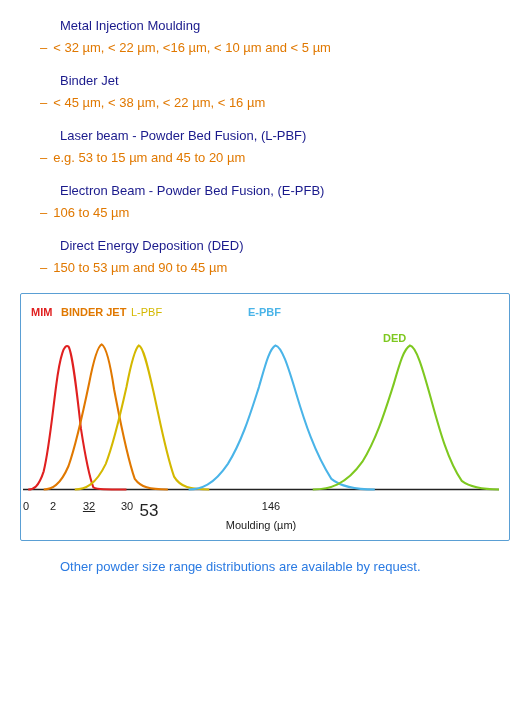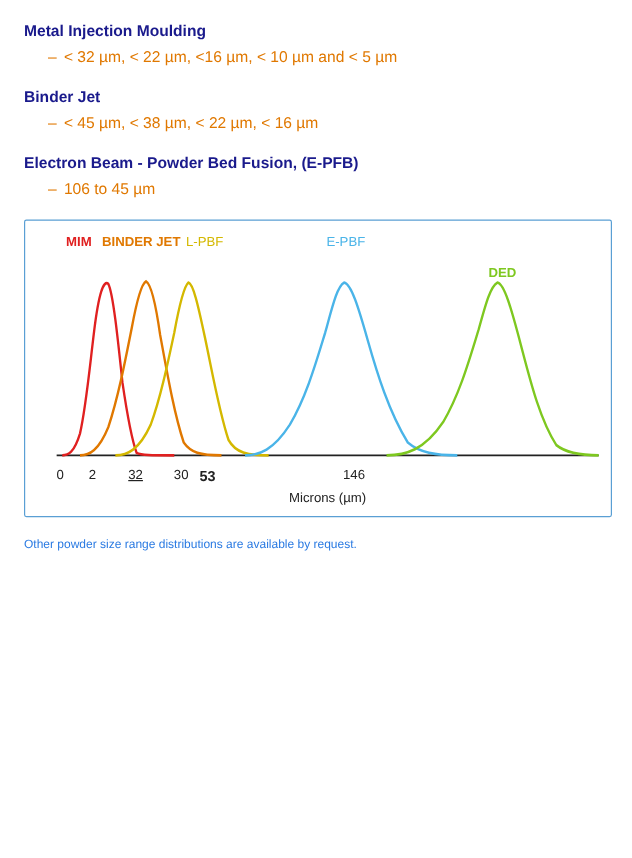--- a/index.html
+++ b/index.html
@@ -9,38 +9,39 @@
       width: 527px;
       min-height: 715px;
       padding: 16px 20px;
       color: #222;
       font-size: 13px;
       line-height: 1.5;
     }
     .section { margin-bottom: 14px; }
     .section-title {
       color: #1a1a8c;
-      font-weight: bold;
+      font-weight: normal;
       font-size: 13px;
       margin-bottom: 2px;
+      margin-left: 40px;
     }
     .section-detail {
       color: #e07800;
       padding-left: 20px;
       font-size: 13px;
     }
     .dash {
       display: inline-block;
       margin-right: 6px;
     }
     .chart-container {
       border: 1.5px solid #5a9fd4;
       border-radius: 2px;
       margin: 16px 0 16px 0;
-      padding: 10px 10px 6px 26px;
+      padding: 10px 10px 6px 2px;
       background: #fff;
       position: relative;
       width: 490px;
     }
     .chart-area {
       position: relative;
       height: 160px;
       width: 100%;
     }
     svg.chart-svg {
@@ -48,22 +49,23 @@
       height: 100%;
     }
     .x-axis-title {
       font-size: 11px;
       color: #222;
       text-align: center;
       margin-top: 1px;
     }
     .footer-text {
       color: #2a7ae2;
-      font-size: 10px;
+      font-size: 13px;
       margin-top: 4px;
+      margin-left: 40px;
     }
   </style>
 </head>
 <body>
 
 <div>
 
   <div class="section">
     <div class="section-title">Metal Injection Moulding</div>
     <div class="section-detail">
@@ -71,38 +73,48 @@
     </div>
   </div>
 
   <div class="section">
     <div class="section-title">Binder Jet</div>
     <div class="section-detail">
       <span class="dash">–</span><span>&lt; 45 µm, &lt; 38 µm, &lt; 22 µm, &lt; 16 µm</span>
     </div>
   </div>
 
+  <div class="section">
+    <div class="section-title">Laser beam - Powder Bed Fusion, (L-PBF)</div>
+    <div class="section-detail">
+      <span class="dash">–</span><span>e.g. 53 to 15 µm and 45 to 20 µm</span>
+    </div>
+  </div>
 
   <div class="section">
     <div class="section-title">Electron Beam - Powder Bed Fusion, (E-PFB)</div>
     <div class="section-detail">
       <span class="dash">–</span><span>106 to 45 µm</span>
     </div>
   </div>
 
   <div class="section">
+    <div class="section-title">Direct Energy Deposition (DED)</div>
+    <div class="section-detail">
+      <span class="dash">–</span><span>150 to 53 µm and 90 to 45 µm</span>
+    </div>
   </div>
 
   <div class="chart-container">
 
     <div style="position:relative; height: 30px; margin-bottom: 4px;">
       <span style="position:absolute; left:8px; top:0; color:#e02020; font-size:11px; font-weight:bold;">MIM</span>
       <span style="position:absolute; left:38px; top:0; color:#e07800; font-size:11px; font-weight:bold;">BINDER JET</span>
       <span style="position:absolute; left:108px; top:0; color:#d4b800; font-size:11px; font-weight:normal;">L-PBF</span>
-      <span style="position:absolute; left:225px; top:0; color:#4ab4e8; font-size:11px; font-weight:normal;">E-PBF</span>
+      <span style="position:absolute; left:225px; top:0; color:#4ab4e8; font-size:11px; font-weight:bold;">E-PBF</span>
       <span style="position:absolute; left:360px; top:0; color:#7ec820; font-size:11px; font-weight:bold;margin-top:26px;">DED</span>
     </div>
 
     <div class="chart-area">
       <svg class="chart-svg" viewBox="0 0 460 150" preserveAspectRatio="none">
 
         <line x1="0" y1="142" x2="460" y2="142" stroke="#222" stroke-width="1.5"></line>
 
         <path d="M 5,142 C 10,142 15,140 20,125 C 25,105 28,75 32,45 C 36,15 40,5 44,8 C 48,15 52,50 56,85 C 60,110 64,130 68,140 C 72,142 80,142 100,142" fill="none" stroke="#e02020" stroke-width="2"></path>
 
@@ -114,22 +126,22 @@
 
         <path d="M 280,142 C 296,142 312,138 328,116 C 342,94 350,68 358,44 C 364,24 368,10 374,7 C 380,8 386,28 394,56 C 402,84 410,114 424,134 C 432,140 444,142 460,142" fill="none" stroke="#7ec820" stroke-width="2"></path>
       </svg>
     </div>
 
     <div style="position:relative; height:18px; margin-top:0;">
       <span style="position:absolute; left:0px; font-size:11px;">0</span>
       <span style="position:absolute; left:30px; font-size:11px; transform:translateX(-50%);">2</span>
       <span style="position:absolute; left:66px; font-size:11px; transform:translateX(-50%);text-decoration:underline;">32</span>
       <span style="position:absolute; left:104px; font-size:11px; transform:translateX(-50%);">30</span>
-      <span style="position:absolute; left:126px; font-size:12px; transform:translateX(-50%);font-weight:bold;">53</span>
+      <span style="position:absolute; left:126px; font-size:17px; transform:translateX(-50%);">53</span>
       <span style="position:absolute; left:248px; font-size:11px; transform:translateX(-50%);">146</span>
     </div>
 
-    <div class="x-axis-title">Microns (µm)</div>
+    <div class="x-axis-title">Moulding (µm)</div>
   </div>
 
   <div class="footer-text">Other powder size range distributions are available by request.</div>
 
 </div>
 
 </body></html>

